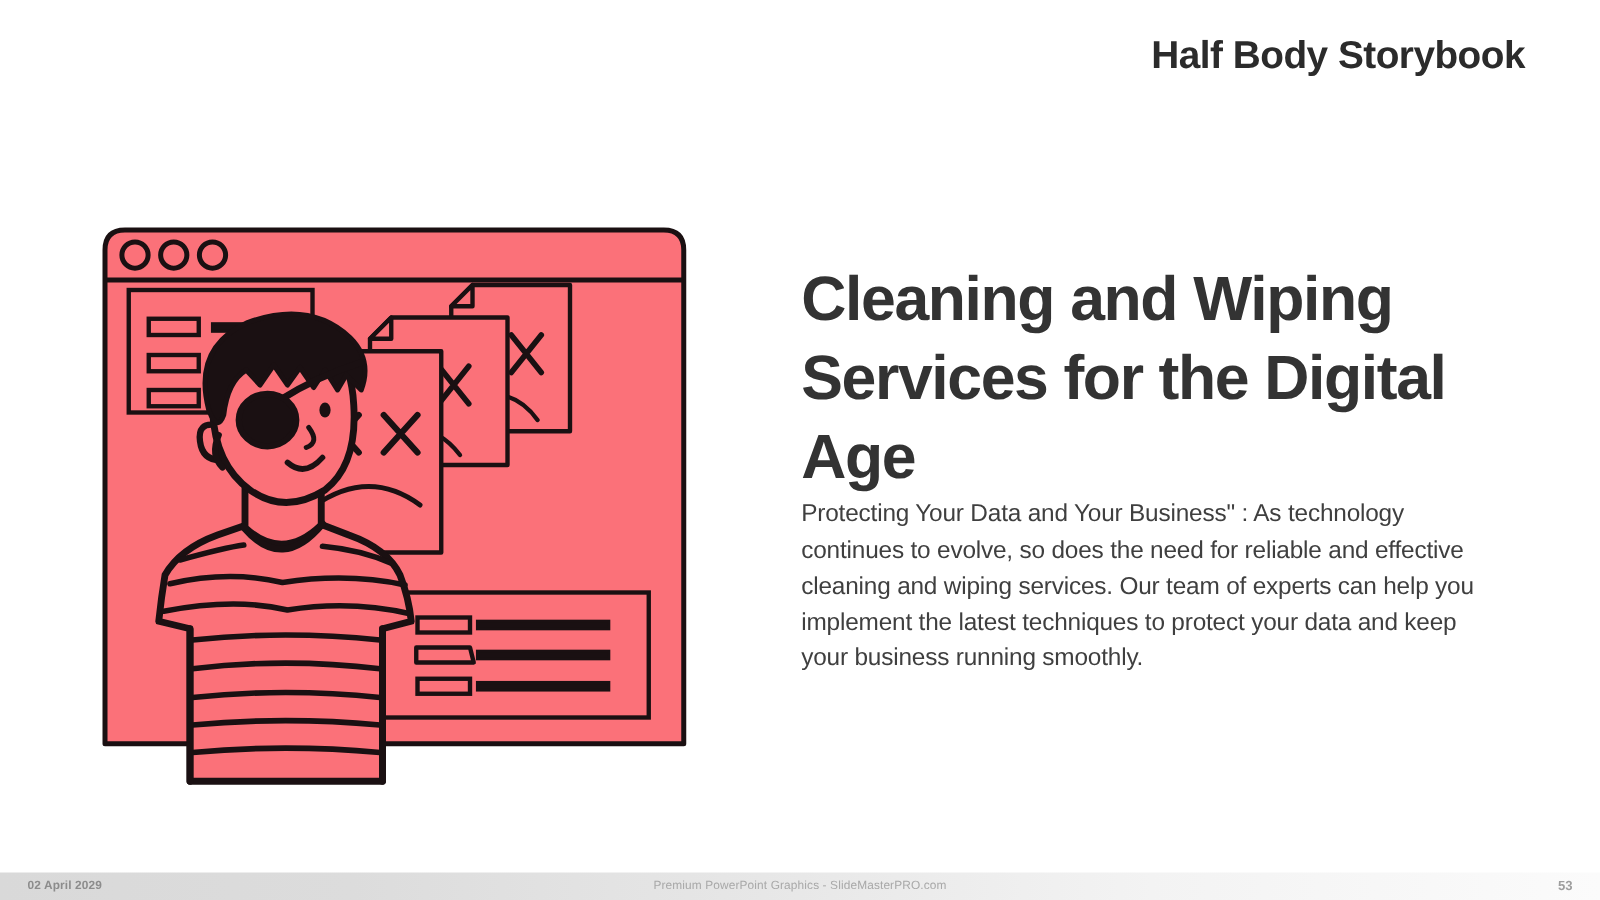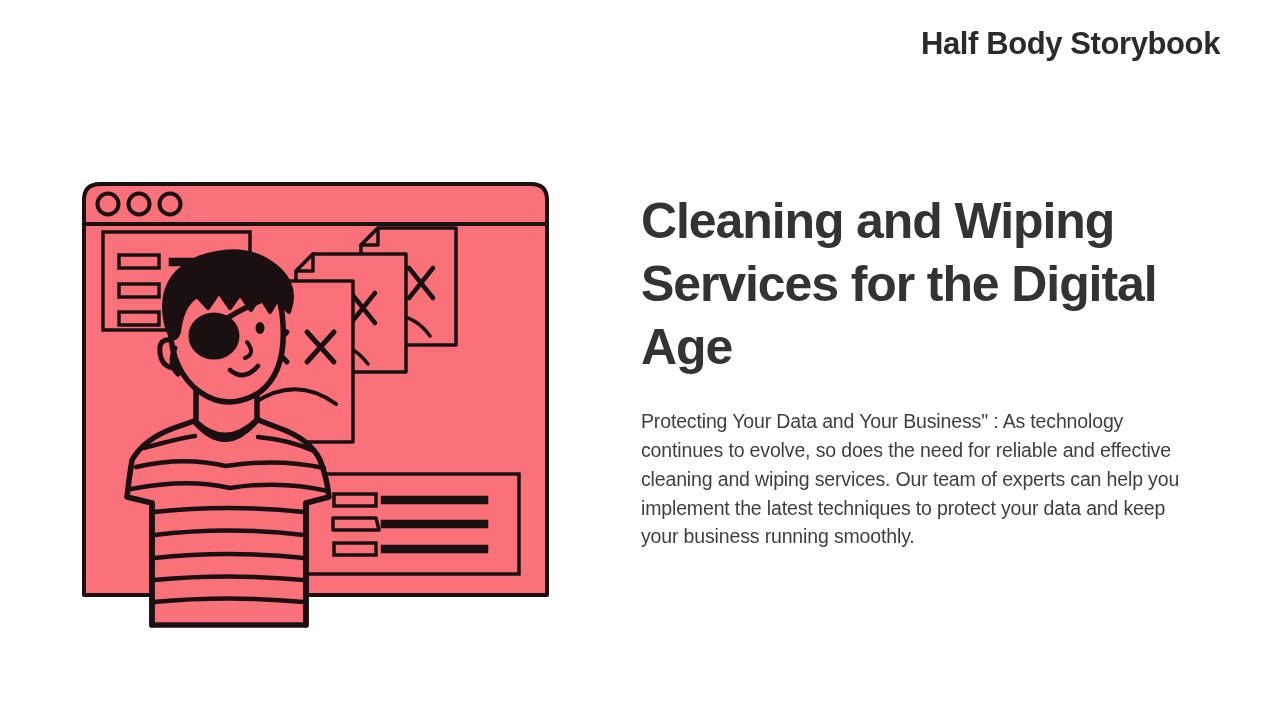--- a/index.html
+++ b/index.html
@@ -21,23 +21,24 @@
     font-size:16px; color:#a3a3a3; font-weight:400;
     margin-top:6px; letter-spacing:-0.1px; white-space:nowrap;
   }
 
   
   .content { position:absolute; left:641px; top:190px; width:570px; }
   .headline {
     font-size:50px; font-weight:bold; color:#333333;
     line-height:1.26; letter-spacing:-1.1px;
     max-width:560px;
+    margin-top:18px;
   }
   .bodytext {
-    margin-top:28px; font-size:19.5px; color:#3f3f3f;
+    font-size:19.5px; color:#3f3f3f;
     line-height:1.48; max-width:566px; letter-spacing:-0.15px;
   }
 
   
   .illus { position:absolute; left:48px; top:160px; width:540px; height:490px; }
   .illus svg { display:block; }
 
   
   .footer {
     position:absolute; left:0; bottom:0; width:1280px; height:22px;
@@ -166,14 +167,19 @@
         <ellipse cx="212" cy="168" rx="4.5" ry="6" fill="#1a1012"></ellipse>
 
         <path d="M199,182 Q208,194 197,198" fill="none" stroke="#1a1012" stroke-width="4" stroke-linecap="round"></path>
 
         <path d="M182,210 Q196,222 210,206" fill="none" stroke="#1a1012" stroke-width="4.5" stroke-linecap="round"></path>
       </g>
 
     </svg>
   </div>
 
+  <div class="footer">
+    <div class="footer-date">02 April 2029</div>
+    <div class="footer-center">Premium PowerPoint Graphics - SlideMasterPRO.com</div>
+    <div class="footer-page">53</div>
+  </div>
 
 </div>
 
 </body></html>

